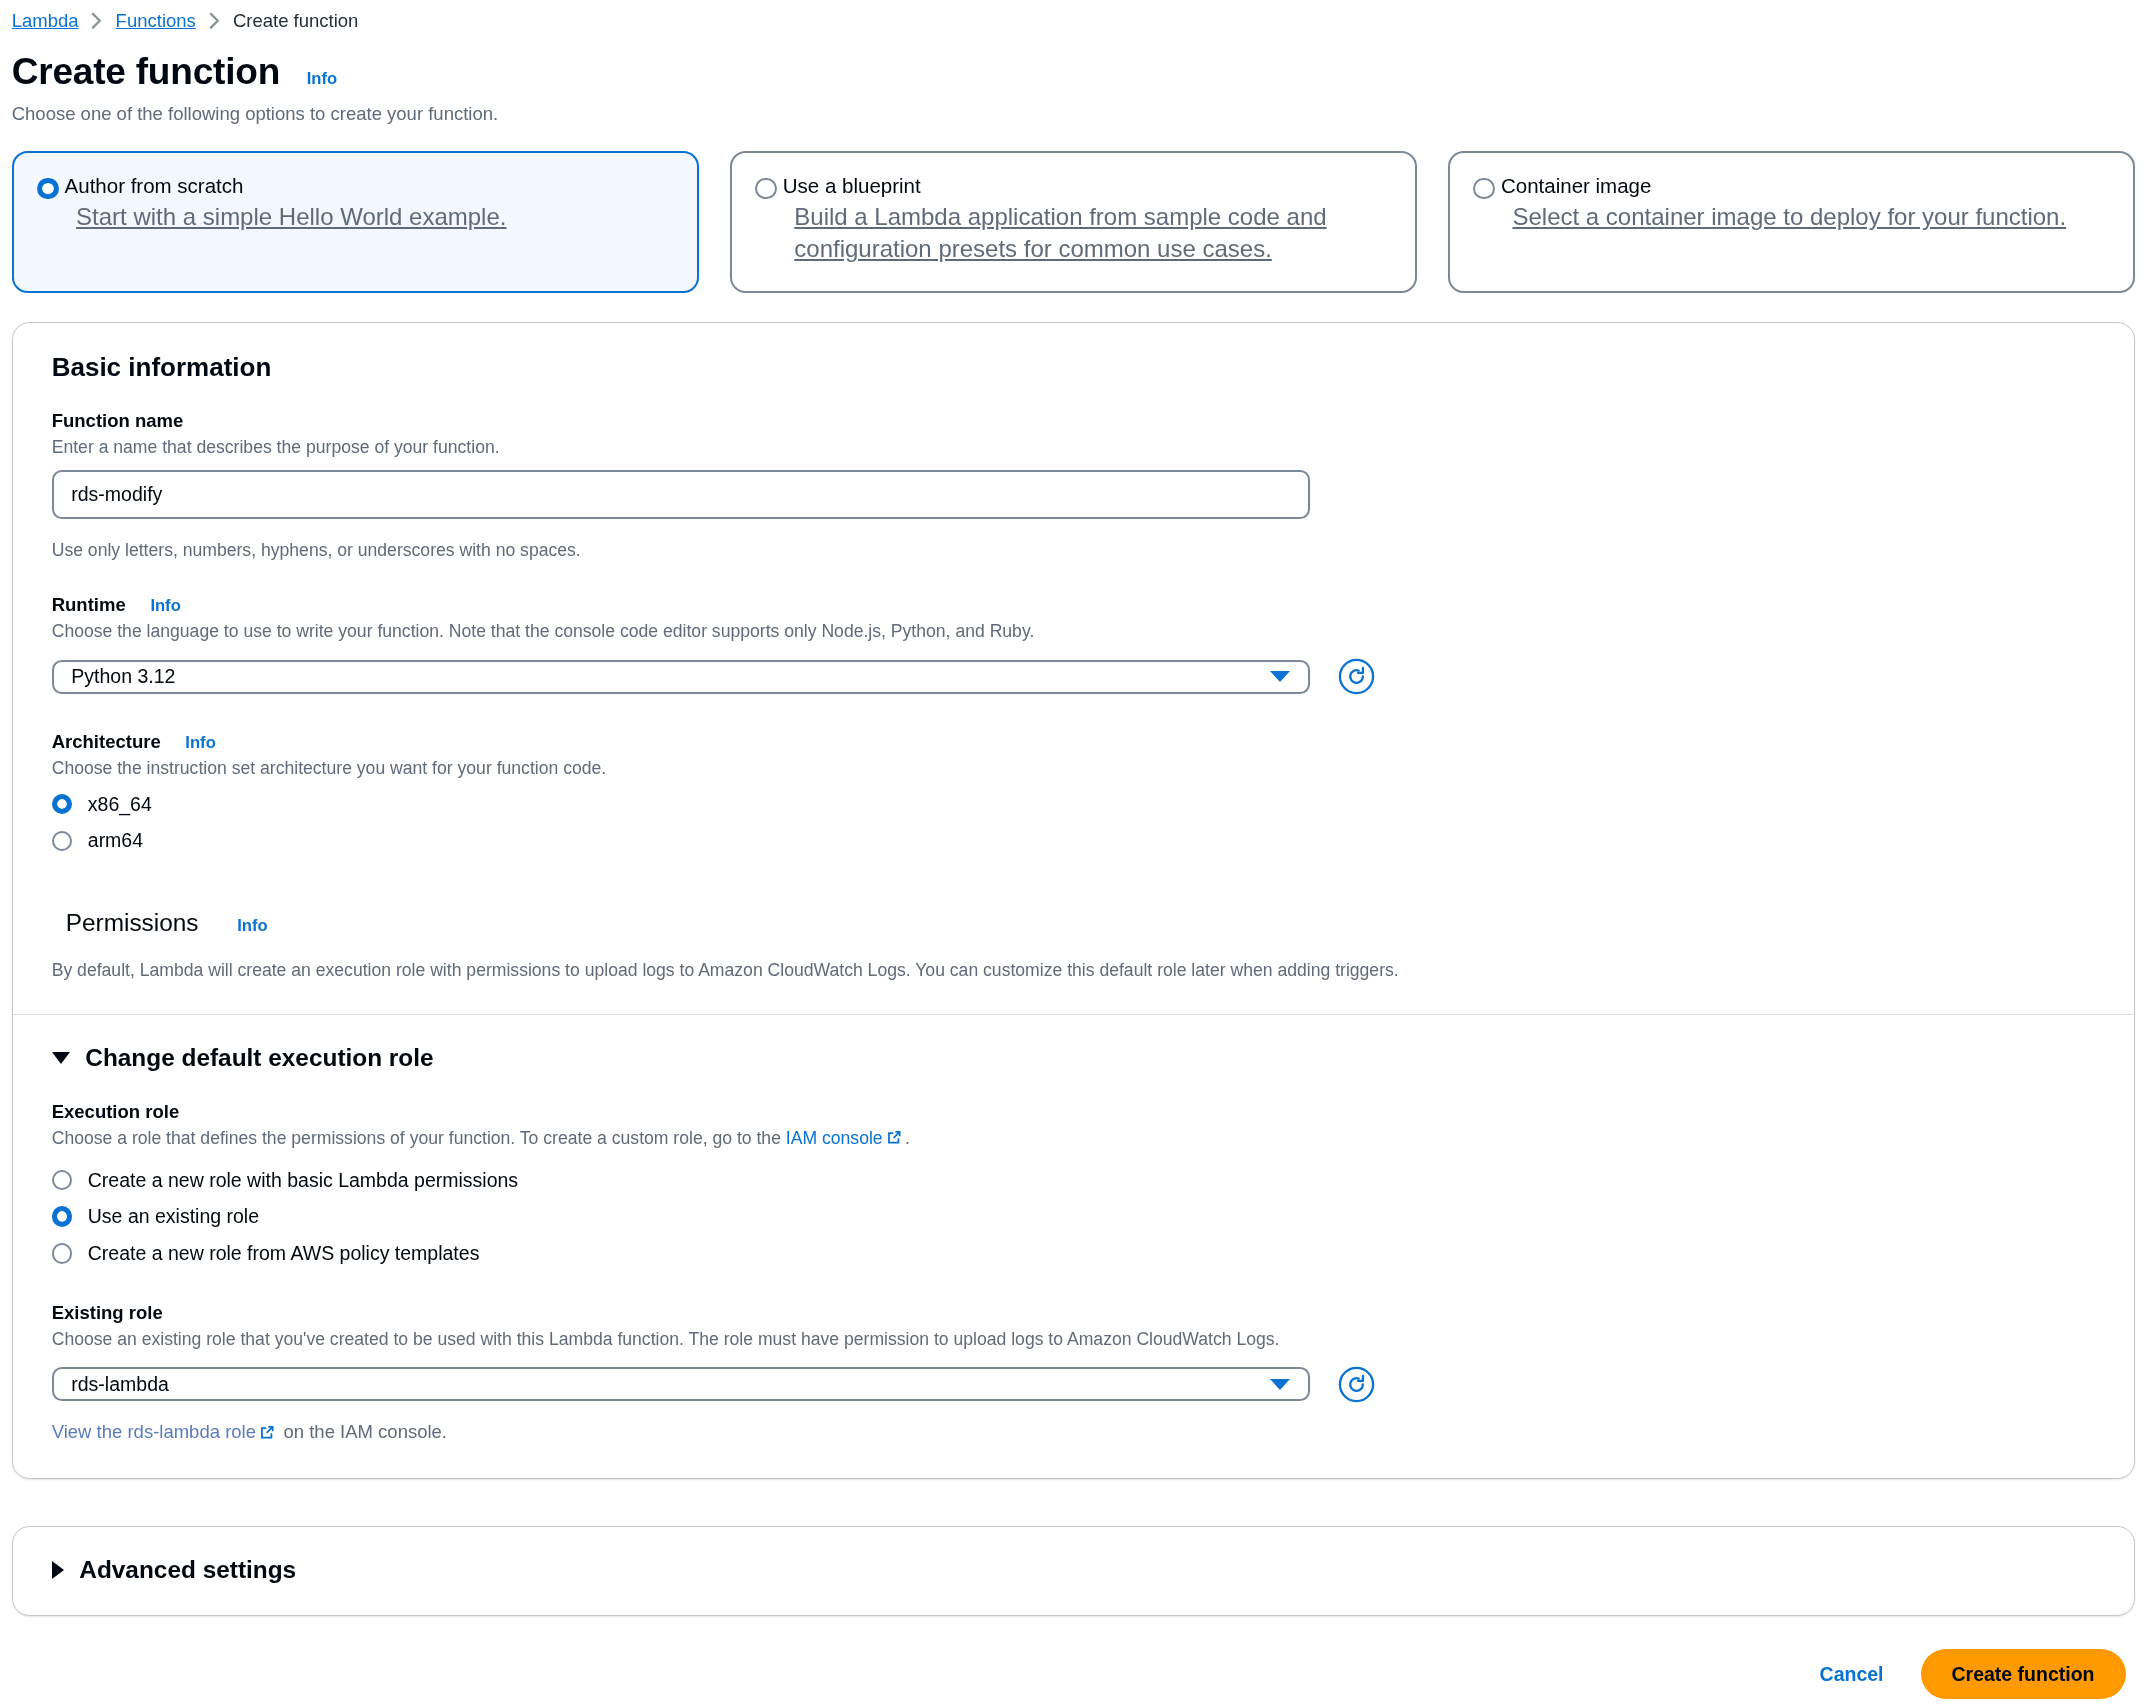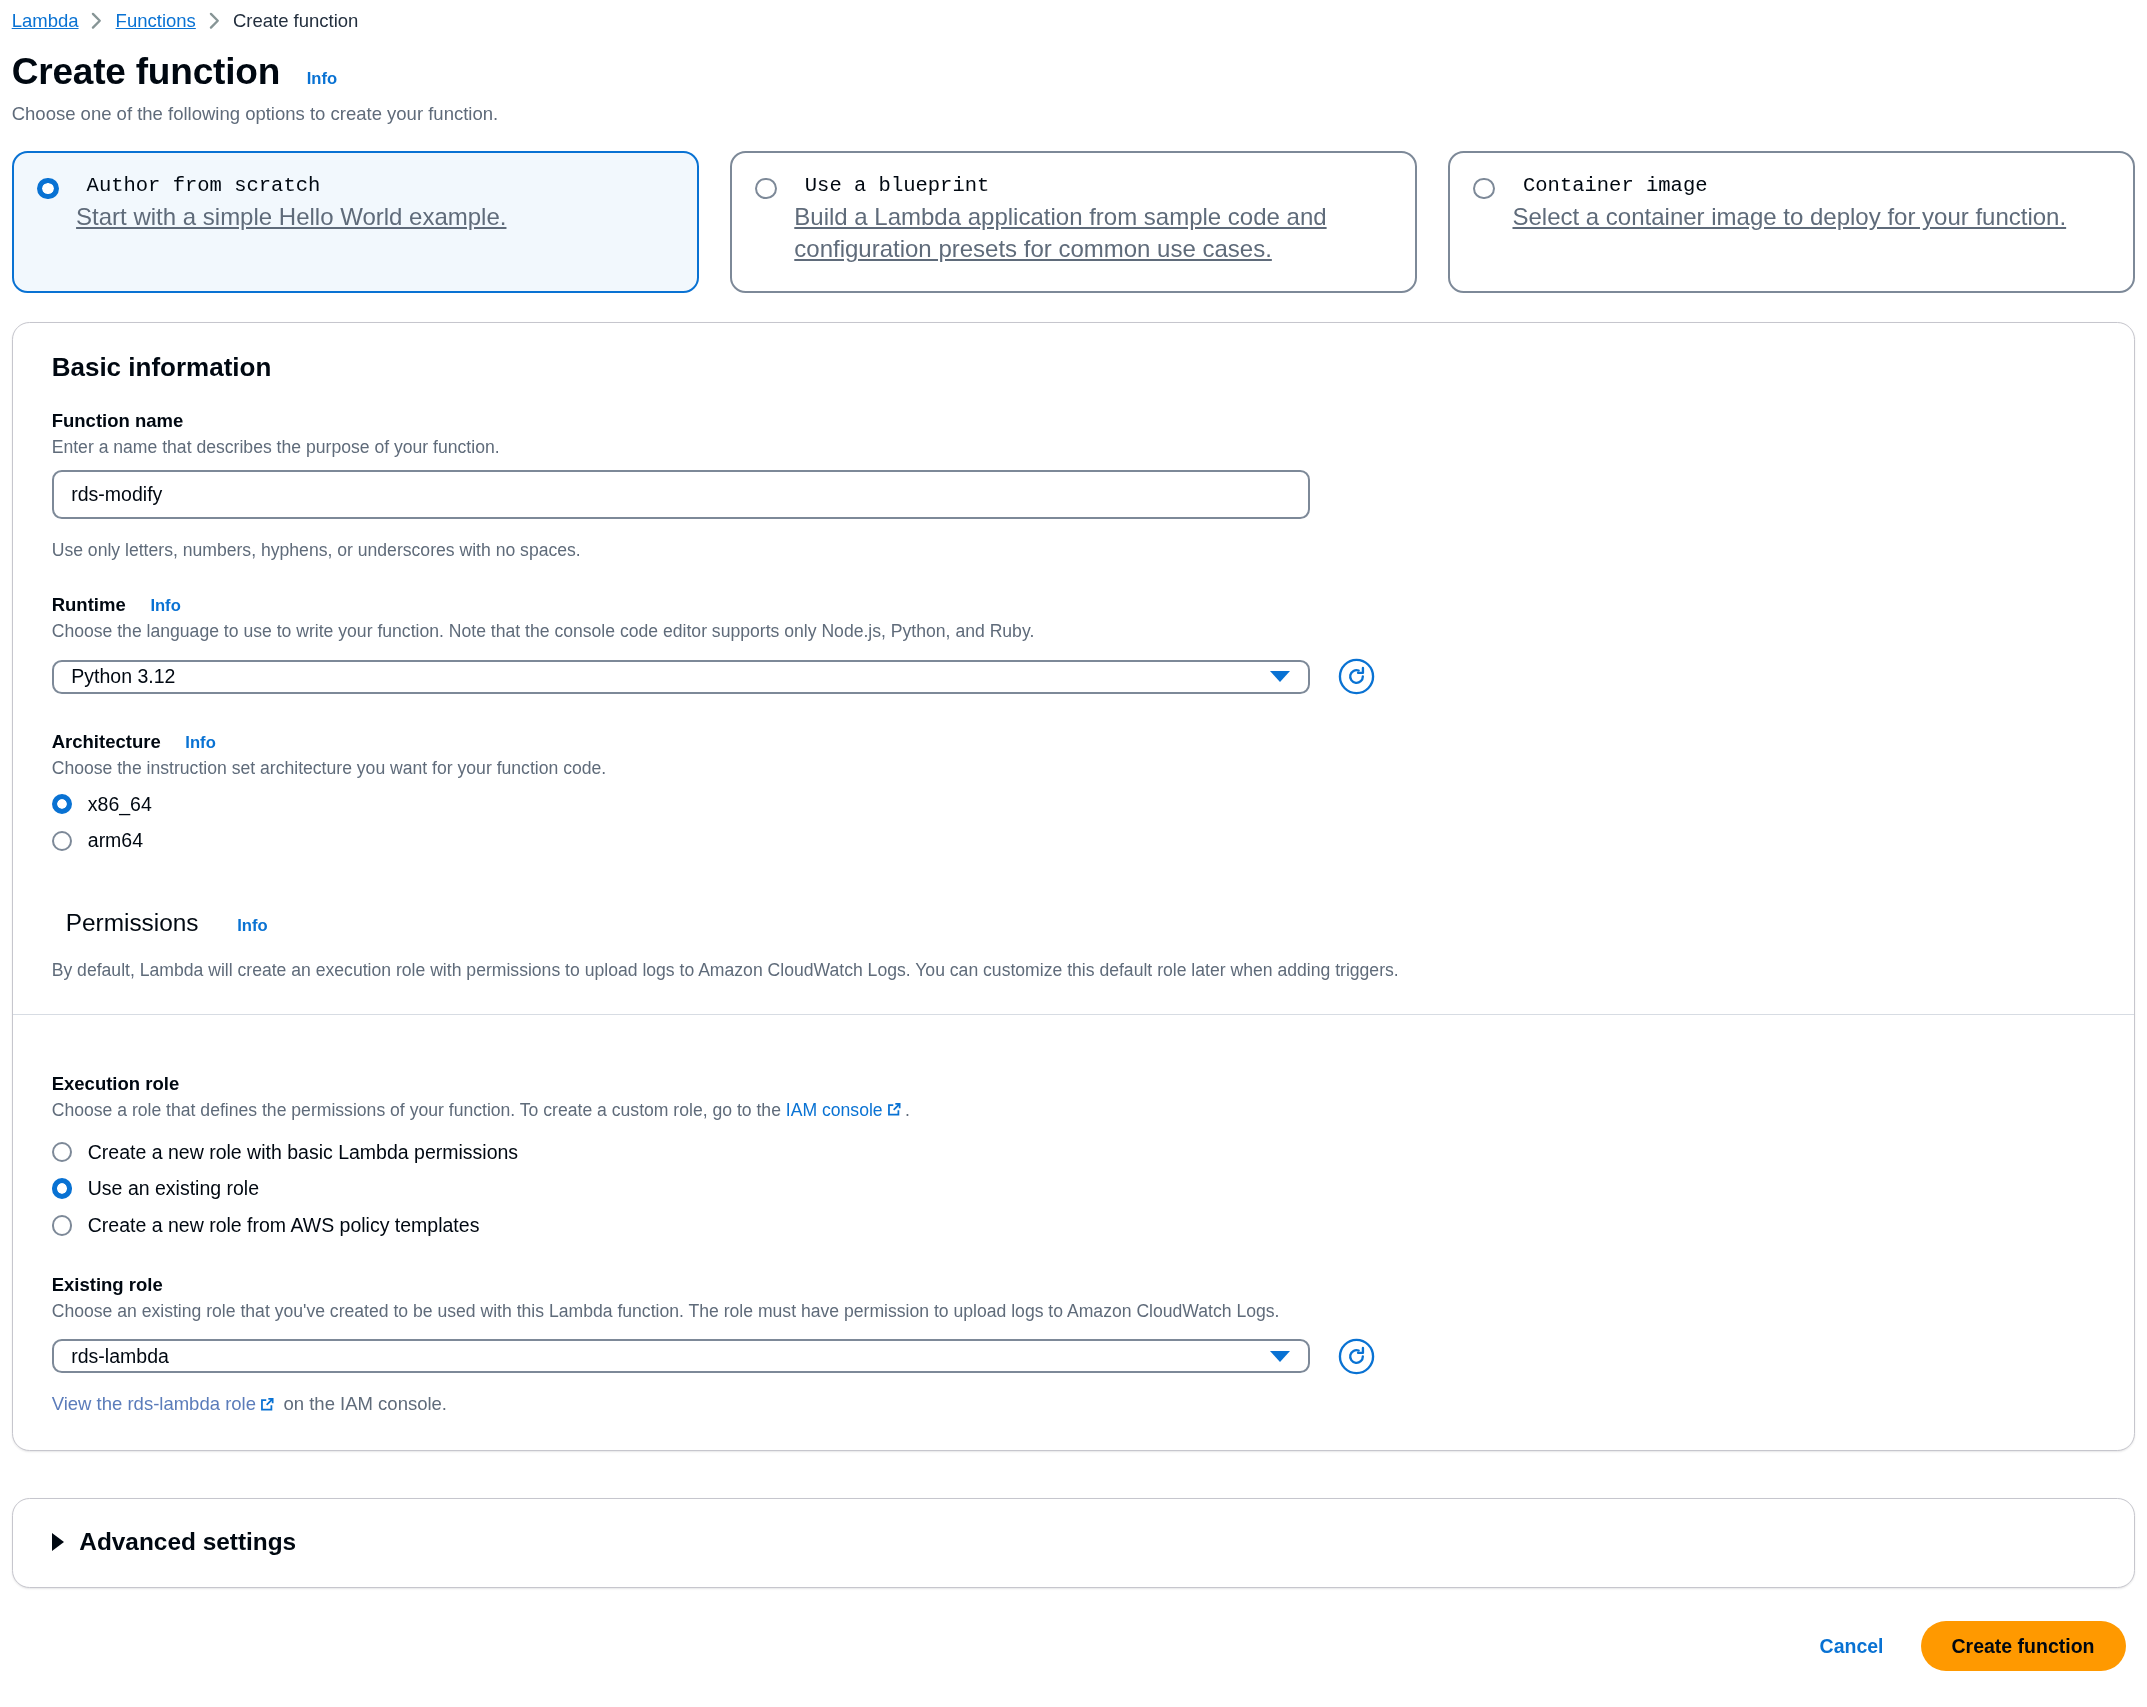--- a/index.html
+++ b/index.html
@@ -61,21 +61,21 @@
     padding: 21.5px 23.4px 25px 23.4px;
     min-height: 119px;
     background: #ffffff;
     cursor: pointer;
     position: relative;
   }
   .card.selected {
     border-color: #0972d3;
     background: #f2f8fd;
   }
-  .card-head { display: flex; align-items: flex-start; gap: 28px; font-family: Liberation Mono, monospace; }
+  .card-head { display: flex; align-items: flex-start; gap: 6px; }
   .radio {
     width: 21.5px; height: 21.5px; border-radius: 50%;
     border: 2px solid #7d8998; background: #fff;
     flex: 0 0 auto; margin-top: 2.9px; position: relative;
   }
   .radio.on { border-color: #0972d3; border-width: 5.9px; background: #fff; }
   .radio.on::after {
     content: ""; position: absolute; inset: -2px;
     border: 2px solid #0972d3; border-radius: 50%;
   }
@@ -317,20 +317,24 @@
       <div class="perm-title-row">
         <h3 class="perm-title">Permissions</h3>
         <span class="info-link">Info</span>
       </div>
       <div class="perm-desc">By default, Lambda will create an execution role with permissions to upload logs to Amazon CloudWatch Logs. You can customize this default role later when adding triggers.</div>
     </div>
 
     <div class="panel-divider"></div>
 
     <div class="panel-pad" style="padding-top:29px;">
+      <div class="expander-head">
+        <span class="tri-down"></span>
+        <span class="expander-title">Change default execution role</span>
+      </div>
 
       <div class="field" style="margin-top:29px;">
         <div class="field-label">
           <span>Execution role</span>
         </div>
         <div class="field-desc">
           <span>Choose a role that defines the permissions of your function. To create a custom role, go to the </span><a class="inline-link">IAM console</a><span class="ext-icon"><svg width="16.6" height="16.6" viewBox="0 0 16 16">
                 <path d="M2 3.2h5v1.7H3.7v7.4h7.4V9h1.7v5H2z" fill="#0972d3"></path>
                 <path d="M9 2h5v5h-1.7V4.9L8 9.2 6.8 8l4.3-4.3H9z" fill="#0972d3"></path>
               </svg></span><span>.</span>

